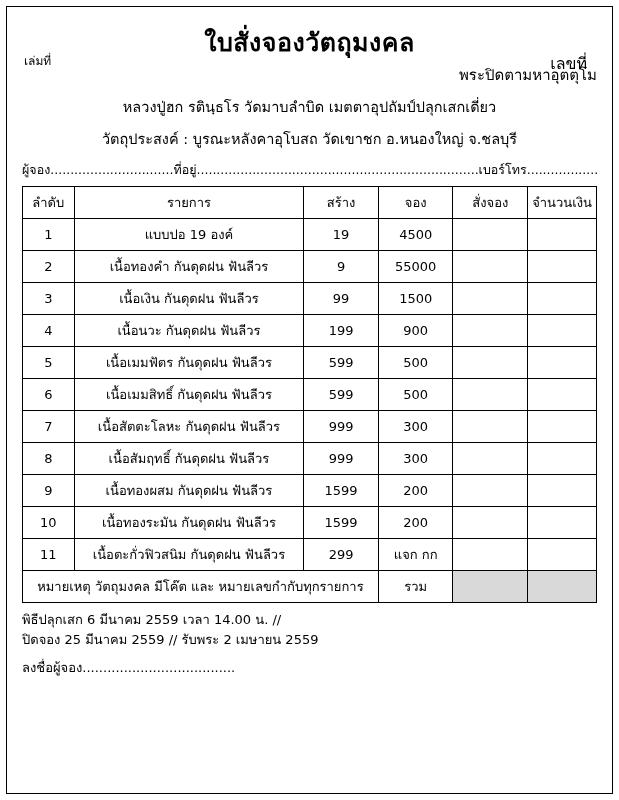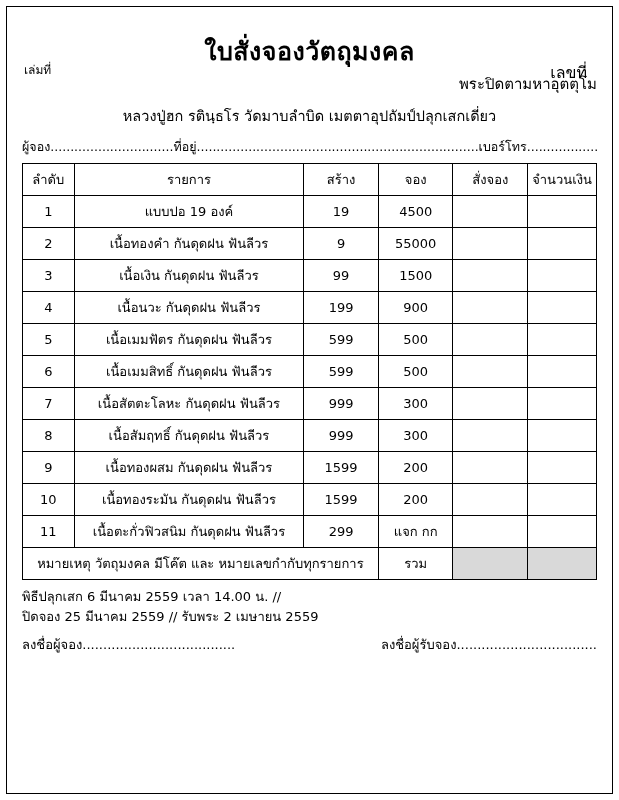--- a/index.html
+++ b/index.html
@@ -11,21 +11,21 @@
     width: 619px;
     height: 800px;
     font-family: "DejaVu Sans", sans-serif;
     color: #000000;
   }
   .page {
     position: relative;
     width: 619px;
     height: 800px;
     box-sizing: border-box;
-    padding: 24px 10px 4px 10px;
+    padding: 15px 10px 4px 10px;
   }
   .frame {
     position: absolute;
     left: 6px;
     top: 6px;
     right: 6px;
     bottom: 6px;
     border: 1px solid #000;
     box-sizing: border-box;
   }
@@ -143,20 +143,21 @@
   <div class="frame"></div>
 
   <div class="inner">
 
     <div class="corner-left">เล่มที่</div>
     <div class="corner-right">เลขที่</div>
 
     <div class="title">ใบสั่งจองวัตถุมงคล</div>
     <div class="subtitle">พระปิดตามหาอุตตุโม</div>
     <div class="line3">หลวงปู่ฮก รตินฺธโร วัดมาบลำบิด เมตตาอุปถัมป์ปลุกเสกเดี่ยว</div>
+    <div class="line4">วัตถุประสงค์ : บูรณะหลังคาอุโบสถ วัดเขาชก อ.หนองใหญ่ จ.ชลบุรี</div>
 
     <div class="reserve-line">ผู้จอง...............................ที่อยู่.......................................................................เบอร์โทร..........................</div>
 
     <table class="order">
       <colgroup>
         <col class="c-no">
         <col class="c-item">
         <col class="c-made">
         <col class="c-res">
         <col class="c-order">
@@ -270,17 +271,16 @@
       </tbody>
     </table>
 
     <div class="footer">
       <div>พิธีปลุกเสก 6 มีนาคม 2559 เวลา 14.00 น. //</div>
       <div>ปิดจอง 25 มีนาคม 2559 // รับพระ 2 เมษายน 2559</div>
     </div>
 
     <div class="sign-row">
       <span>ลงชื่อผู้จอง.....................................</span>
-      <span>ลงชื่อผู้รับจอง..................................</span>
     </div>
 
   </div>
 </div>
 
 </body></html>

